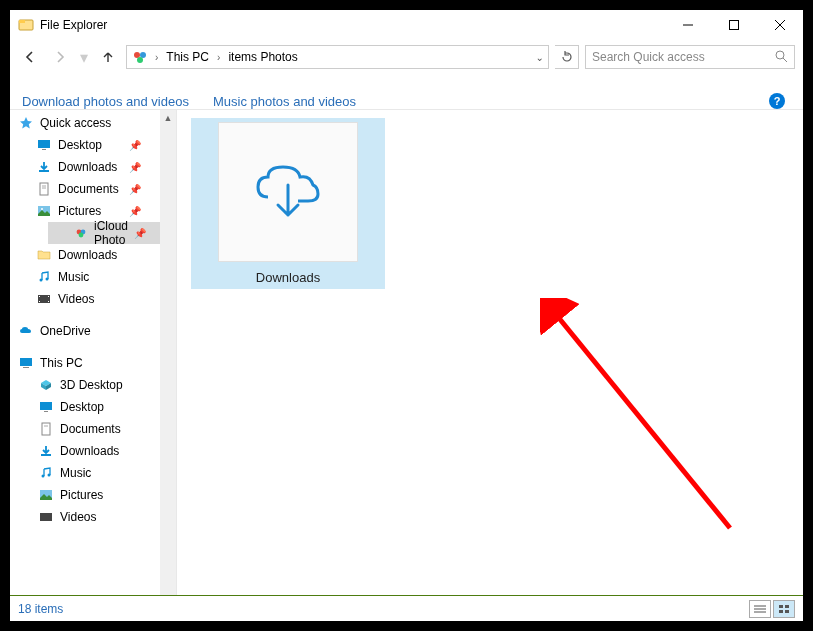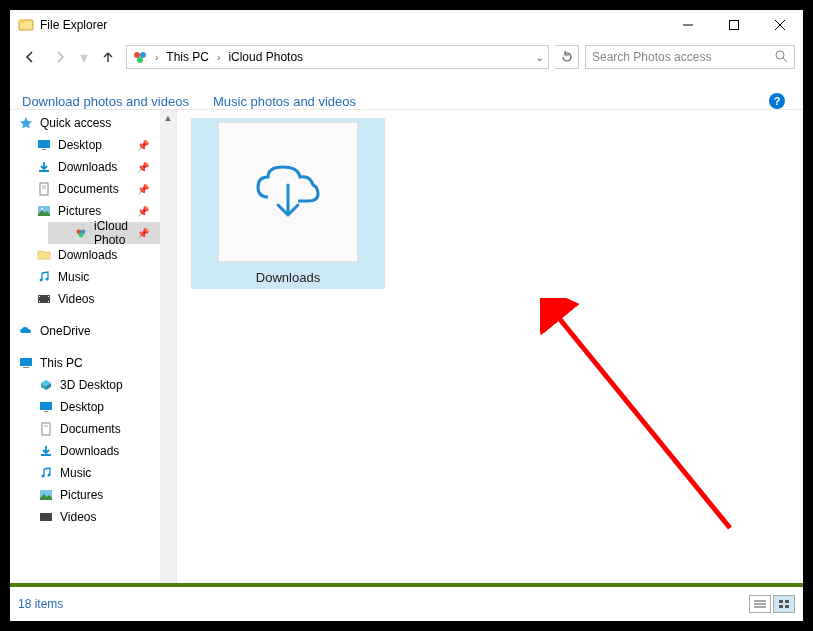--- a/index.html
+++ b/index.html
@@ -21,37 +21,37 @@
 .bc-drop { color: #555; font-size: 10px; }
 .refresh { width: 24px; height: 24px; border: 1px solid #ccc; border-left: none; display: flex; align-items: center; justify-content: center; color: #555; }
 .search { width: 210px; height: 24px; border: 1px solid #ccc; display: flex; align-items: center; padding: 0 6px; font-size: 12px; color: #888; }
 .search-text { flex: 1; }
 .cmdbar { height: 36px; display: flex; align-items: flex-end; padding: 0 12px; gap: 24px; font-size: 13px; color: #2a6eb8; border-bottom: 1px solid #e8e8e8; position: relative; }
 .help-icon { position: absolute; right: 18px; width: 16px; height: 16px; background: #0078d7; border-radius: 50%; color: #fff; font-size: 11px; font-weight: bold; display: flex; align-items: center; justify-content: center; }
 .body { flex: 1; display: flex; overflow: hidden; }
 .sidebar { width: 167px; border-right: 1px solid #e8e8e8; background: #fff; position: relative; }
 .sb-scroll { position: absolute; right: 0; top: 0; width: 16px; height: 100%; background: #f0f0f0; }
 .sb-scroll .sbar-arrow { height: 16px; display: flex; align-items: center; justify-content: center; color: #666; font-size: 9px; }
-.tree { padding: 2px 8px 2px 0; }
+.tree { padding: 2px 16px 2px 0; }
 .tree-item { display: flex; align-items: center; height: 22px; font-size: 12px; padding-left: 16px; gap: 6px; }
 .tree-item.root { padding-left: 8px; font-weight: normal; }
 .tree-item.sub { padding-left: 26px; }
 .tree-item.sub2 { padding-left: 28px; }
 .tree-item.selected { background: #d9d9d9; margin-left: 38px; }
 .ti-icon { width: 16px; height: 16px; display: flex; align-items: center; justify-content: center; }
 .pin { color: #888; font-size: 10px; margin-left: auto; margin-right: 18px; }
 .tree-gap { height: 10px; }
 .content { flex: 1; position: relative; overflow: hidden; }
 .tiles { display: flex; gap: 18px; padding: 8px 14px; }
 .tile { width: 194px; display: flex; flex-direction: column; align-items: center; padding: 4px; }
 .tile.selected { background: #cce8f7; }
 .tile-img { width: 140px; height: 140px; border: 1px solid #e0e0e0; background: #fafafa; display: flex; align-items: center; justify-content: center; }
 .tile-label { font-size: 13px; margin-top: 8px; color: #222; }
 .arrow-annotation { position: absolute; left: 363px; top: 188px; pointer-events: none; }
-.statusbar { height: 38px; border-top: 4px solid #4d7c0f; display: flex; align-items: center; padding: 0 8px; font-size: 12px; color: #2a6eb8; }
+.statusbar { height: 26px; border-top: 1px solid #4d7c0f; display: flex; align-items: center; padding: 0 8px; font-size: 12px; color: #2a6eb8; }
 .statusbar .viewbtns { margin-left: auto; display: flex; gap: 2px; }
 .vbtn { width: 22px; height: 18px; border: 1px solid #aaa; display: flex; align-items: center; justify-content: center; }
 </style>
 </head>
 <body>
 
 <div class="window">
 
   <div class="titlebar">
     <span class="app-icon">
@@ -103,32 +103,32 @@
       <span class="bc-icon">
           <svg width="16" height="16" viewBox="0 0 16 16">
             <circle cx="5" cy="6" r="3" fill="#e74c3c"></circle>
             <circle cx="11" cy="6" r="3" fill="#3498db"></circle>
             <circle cx="8" cy="11" r="3" fill="#2ecc71"></circle>
           </svg>
         </span>
       <span class="bc-sep">›</span>
       <span class="bc-item">This PC</span>
       <span class="bc-sep">›</span>
-      <span class="bc-item">iCloud Photos</span>
+      <span class="bc-item">items Photos</span>
       <span class="bc-spacer"></span>
       <span class="bc-drop">⌄</span>
     </div>
     <div class="refresh">
         <svg width="12" height="12" viewBox="0 0 12 12">
           <path d="M10 6 A4 4 0 1 1 6 2 L8 2 M8 0 L8 4 L4 4" fill="none" stroke="#555" stroke-width="1.2" transform="scale(-1,1) translate(-12,0)"></path>
         </svg>
       </div>
 
     <div class="search">
-      <span class="search-text">Search Photos access</span>
+      <span class="search-text">Search Quick access</span>
       <span><svg width="14" height="14" viewBox="0 0 14 14">
             <circle cx="6" cy="6" r="4" fill="none" stroke="#888"></circle>
             <line x1="9" y1="9" x2="13" y2="13" stroke="#888"></line>
           </svg></span>
     </div>
   </div>
 
   <div class="cmdbar">
     <span>Download photos and videos</span>
     <span>Music photos and videos</span>

